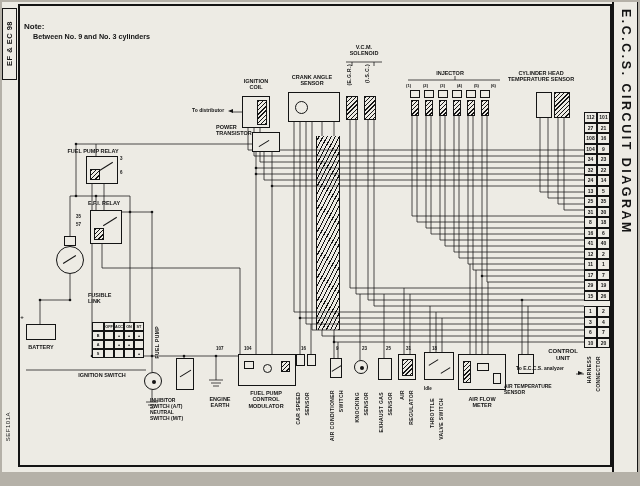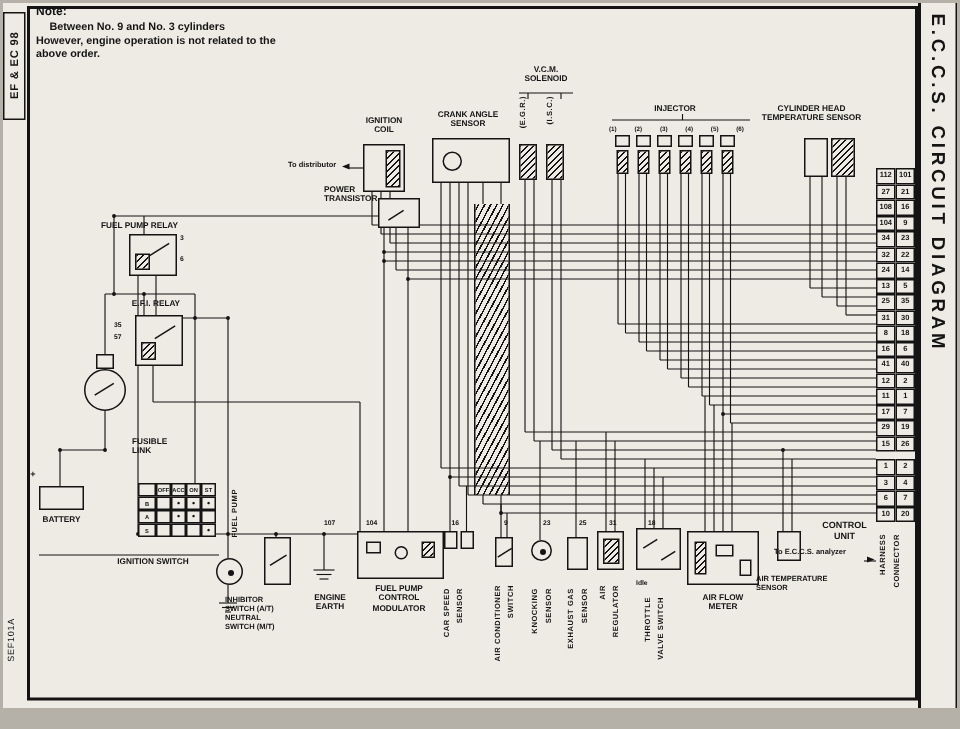--- a/index.html
+++ b/index.html
@@ -9,21 +9,21 @@
   .paper { position:absolute; left:2px; top:2px; width:636px; height:470px; background:#edebe4; }
   .frame { position:absolute; left:18px; top:4px; width:594px; height:463px; border:2px solid #141414; }
   
   .ltab { position:absolute; left:2px; top:8px; width:15px; height:72px; border:1.5px solid #141414; background:#edebe4; display:flex; align-items:center; justify-content:center; }
   .ltab-text { writing-mode:vertical-rl; transform:rotate(180deg); font-size:7.5px; font-weight:bold; white-space:nowrap; letter-spacing:.5px; }
   .sef { position:absolute; left:5px; top:412px; writing-mode:vertical-rl; transform:rotate(180deg); font-size:6px; letter-spacing:.5px; }
   
   .rstrip { position:absolute; left:612px; top:2px; width:26px; height:470px; border-left:2px solid #141414; border-right:1px solid #141414; background:#edebe4; display:flex; justify-content:center; }
   .rtitle { writing-mode:vertical-rl; font-size:12.5px; font-weight:bold; letter-spacing:2.5px; margin-top:7px; white-space:nowrap; }
   
-  .note { position:absolute; left:24px; top:3px; width:215px; font-weight:bold; }
+  .note { position:absolute; left:24px; top:22px; width:215px; font-weight:bold; }
   .note-title { font-size:8px; margin-bottom:1px; }
   .note-body, .note-footer { font-size:7.2px; line-height:1.25; white-space:pre-line; }
   .note-item { font-size:7.2px; line-height:1.3; margin-left:9px; }
   
   .lbl { position:absolute; font-size:5.5px; font-weight:bold; line-height:1.18; white-space:pre-line; text-align:center; }
   .lbl-l { text-align:left; }
   .f5 { font-size:5px; } .f45 { font-size:4.5px; } .f6 { font-size:6px; }
   .vlbl { position:absolute; writing-mode:vertical-rl; transform:rotate(180deg); font-size:5px; font-weight:bold; white-space:nowrap; letter-spacing:.4px; line-height:1; }
   
   .box { position:absolute; border:1px solid #141414; background:#edebe4; }
@@ -206,22 +206,20 @@
   </div>
   <div class="sef">SEF101A</div>
 
   <div class="rstrip">
     <span class="rtitle">E.C.C.S. CIRCUIT DIAGRAM</span>
   </div>
 
   <div class="note">
     <div class="note-title">Note:</div>
     <div class="note-item">Between No. 9 and No. 3 cylinders</div>
-    <div class="note-footer note-body">However, engine operation is not related to the
-above order.</div>
   </div>
 
   <div class="loom"></div>
 
   <div class="lbl" style="left:228px;top:78px;width:56px;">IGNITION
 COIL</div>
   <div class="box" style="left:242px;top:96px;width:28px;height:32px;">
     <div class="coilfill" style="position:absolute;right:2px;top:3px;width:10px;height:25px;border:1px solid #141414;"></div>
   </div>
   <div class="lbl lbl-l f5" style="left:192px;top:108px;width:40px;">To distributor</div>

